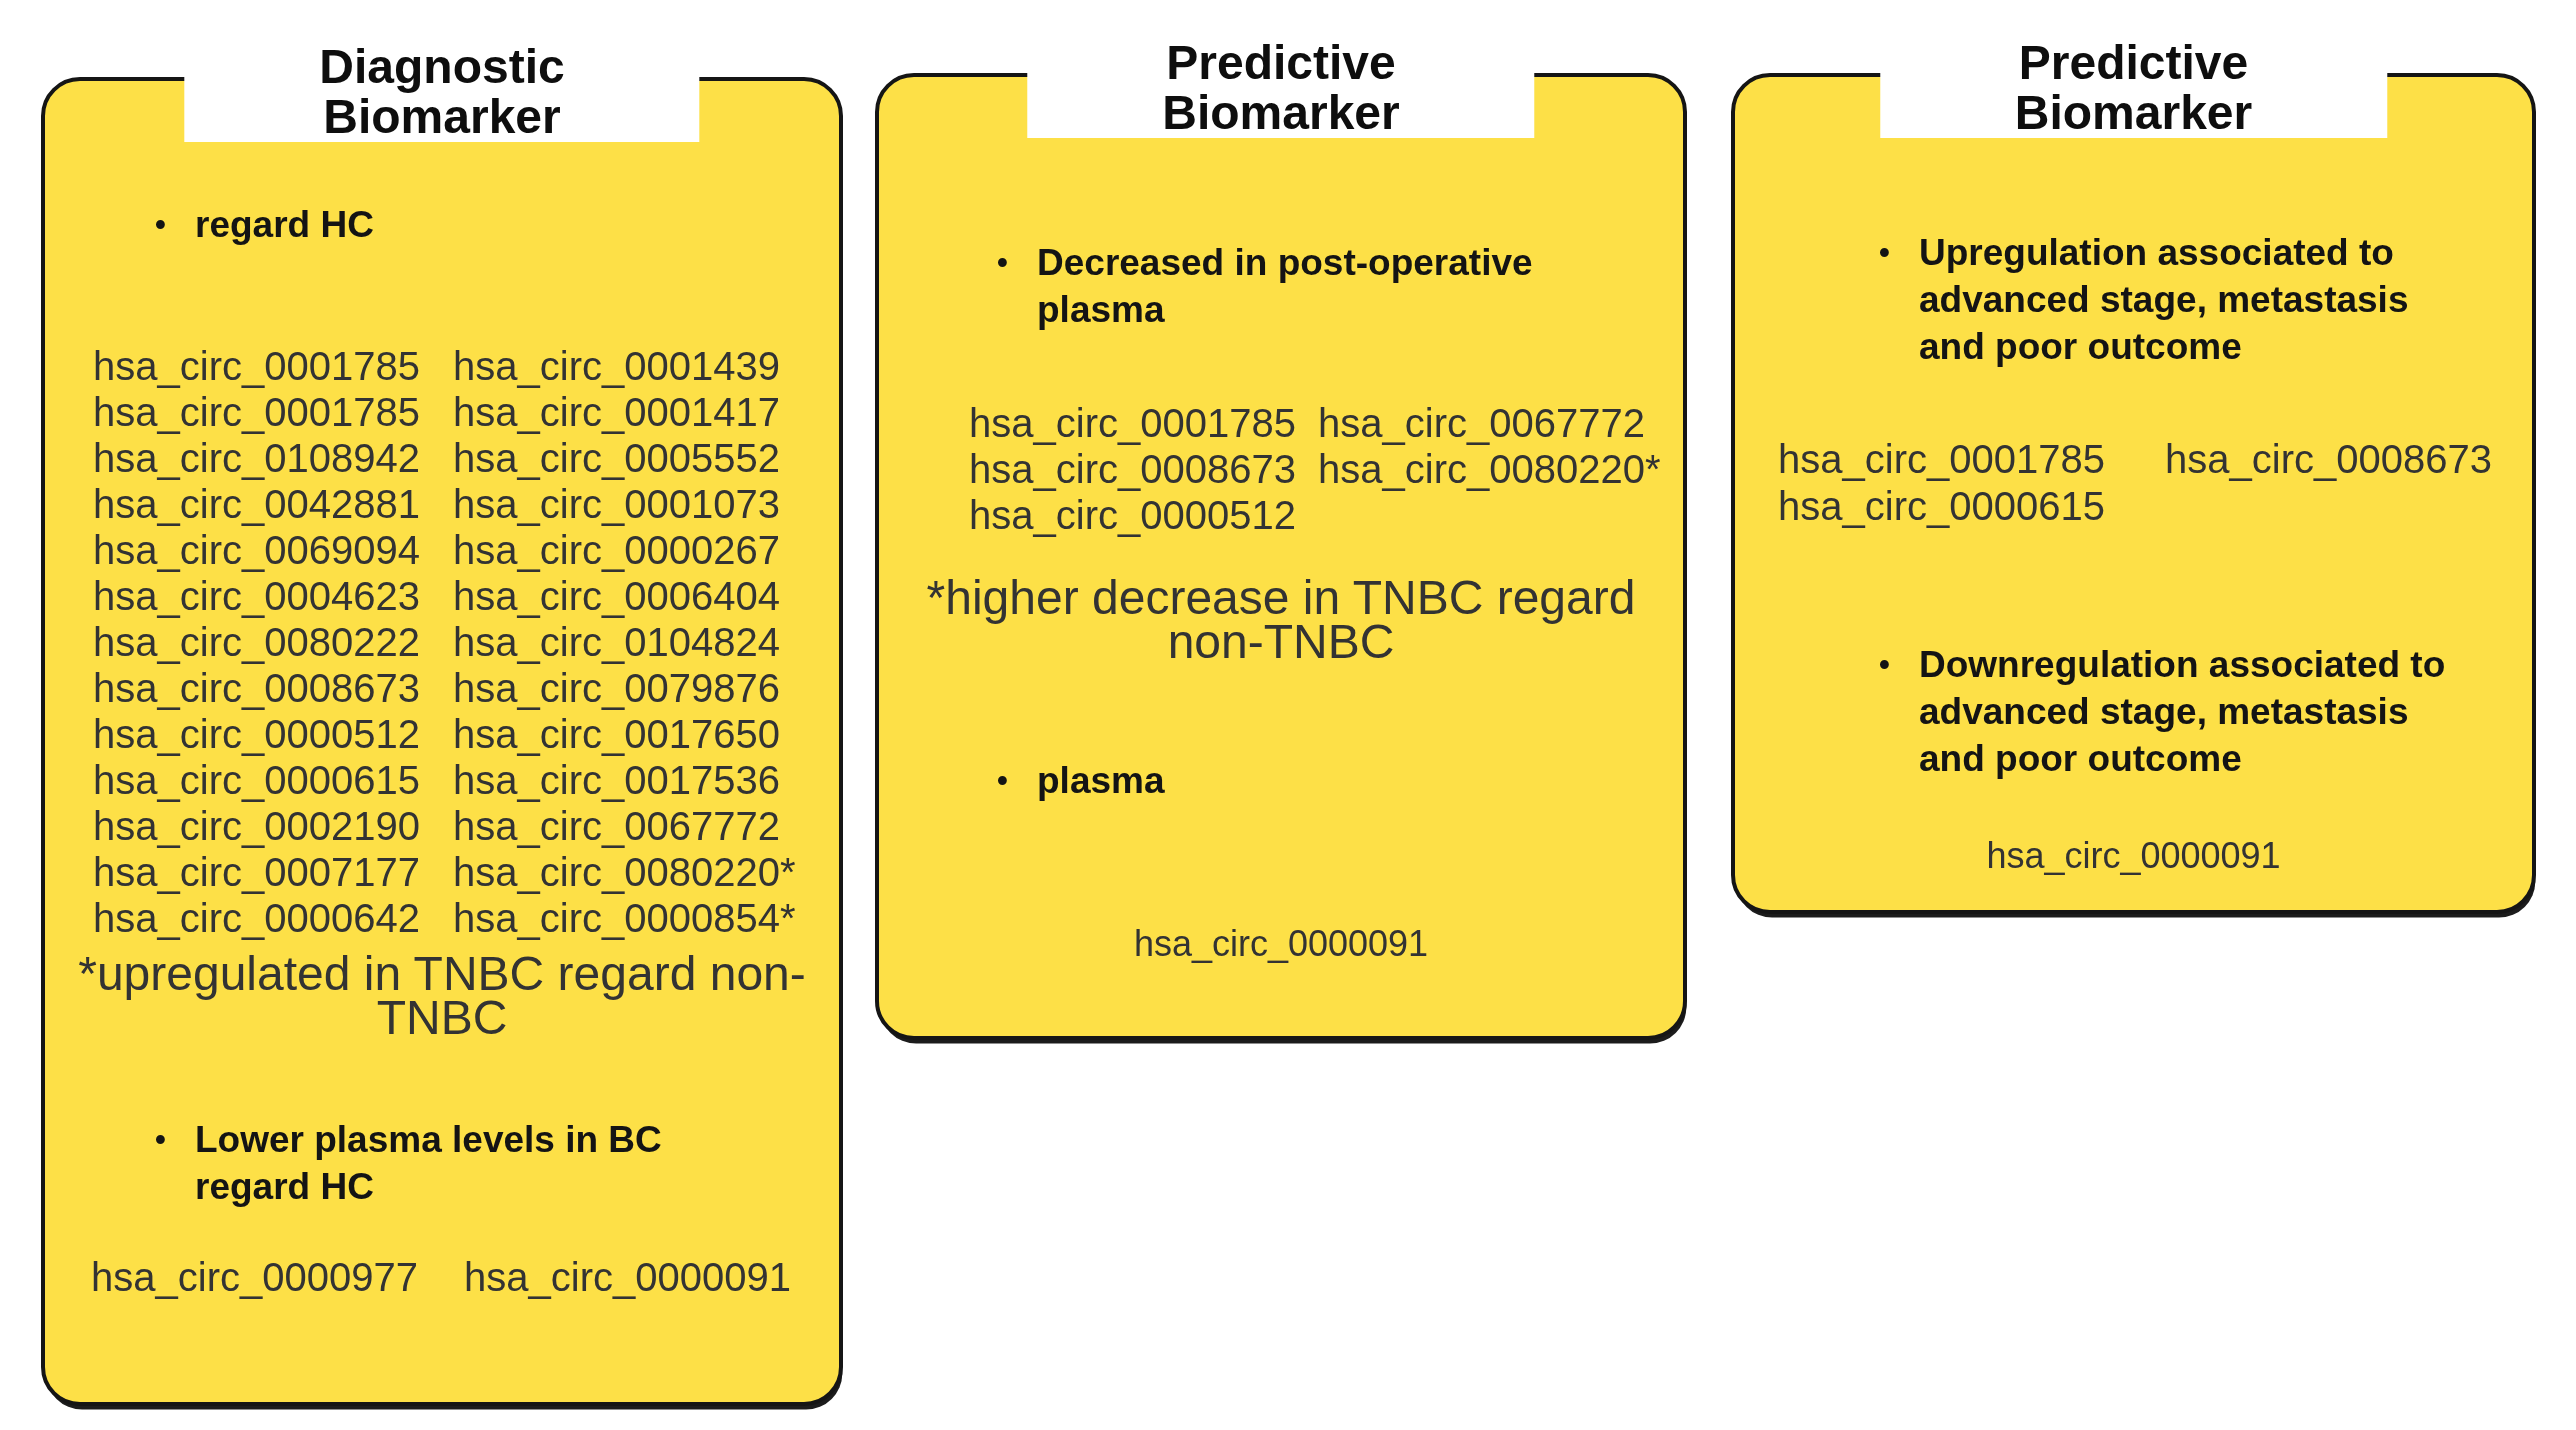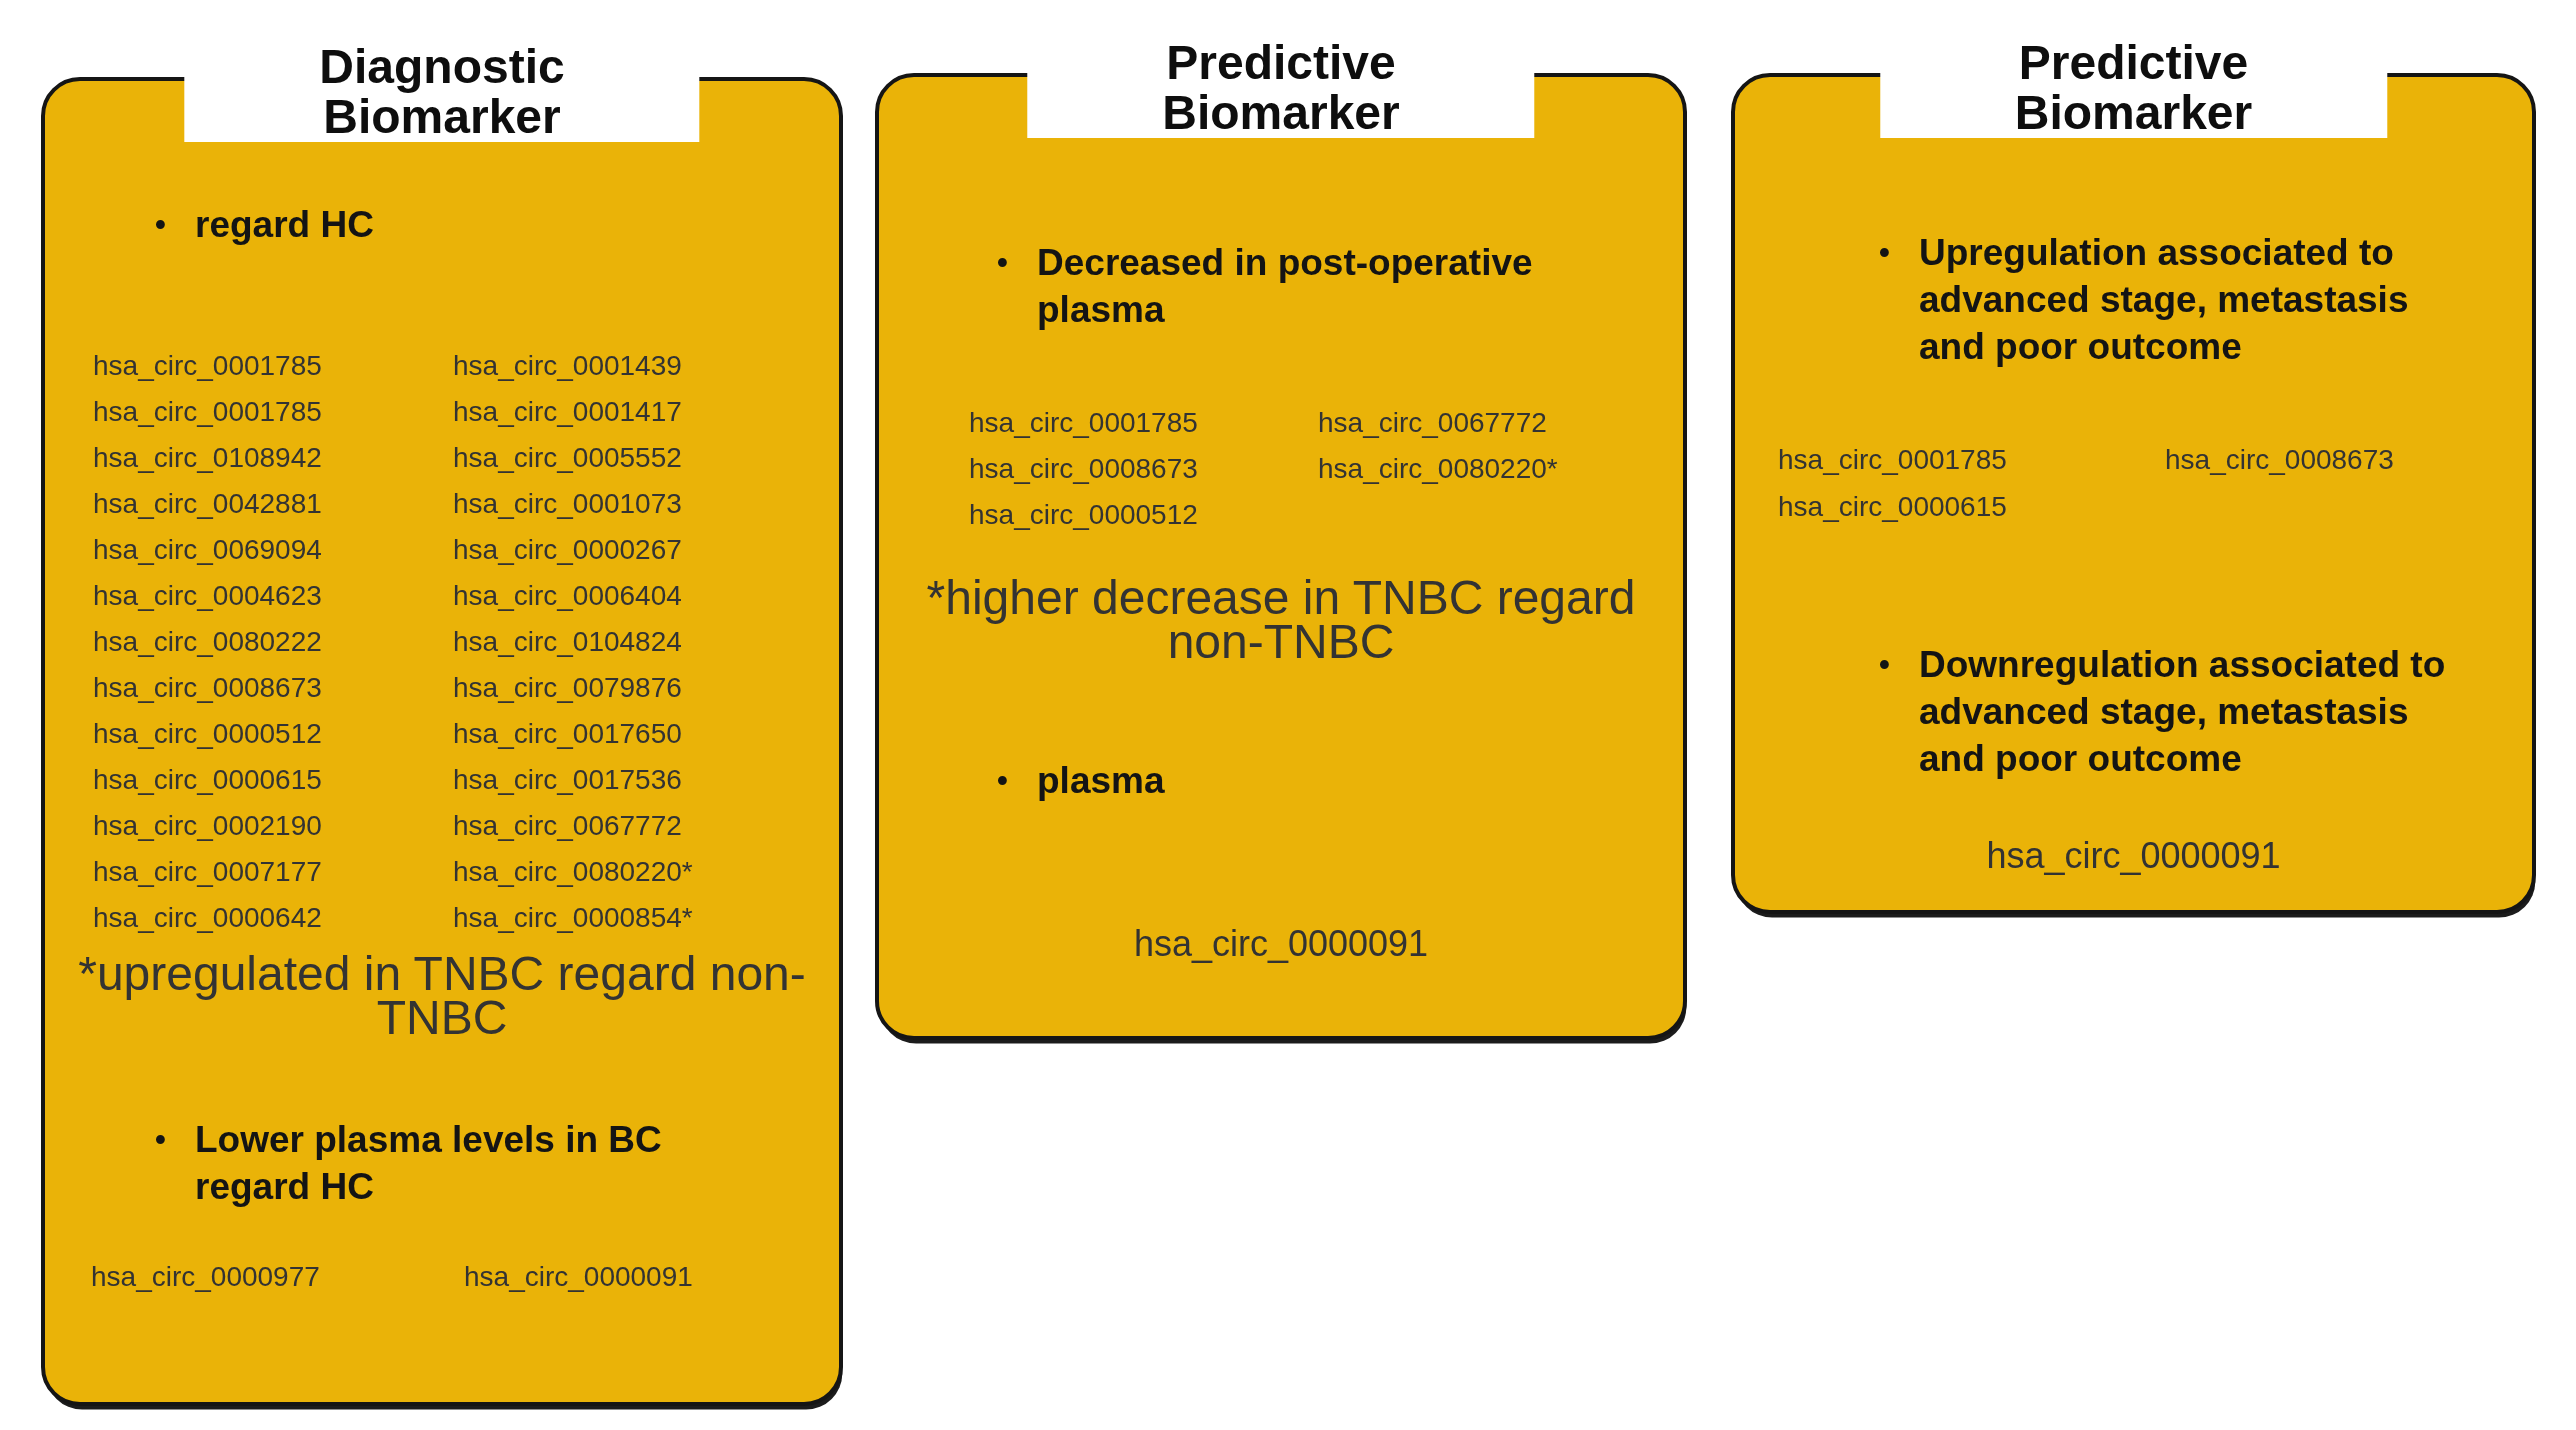--- a/index.html
+++ b/index.html
@@ -9,21 +9,21 @@
     font-family:"Liberation Sans",sans-serif;
     position:relative;
     overflow:hidden;
     color:#1a1a1a;
   }
   .card{
     position:absolute;
     box-sizing:border-box;
     border:4.3px solid #151515;
     border-radius:39px;
-    background:#eab308;
+    background:#fde047;
     box-shadow:2.1px 6.4px 0 -2.8px #1c1c1c;
   }
   .card-title{
     position:absolute;
     top:-39px;
     left:50%;
     transform:translateX(-50%);
     background:#ffffff;
     padding:0 135px;
     text-align:center;
@@ -46,21 +46,21 @@
   .bullet .dot{
     flex:none;
     width:40px;
     font-size:31px;
     line-height:47px;
   }
   .idlist{
     position:absolute;
     display:grid;
     grid-auto-flow:row;
-    font-size:28px;
+    font-size:40px;
     line-height:46px;
     color:#333333;
     white-space:nowrap;
   }
   .note{
     position:absolute;
     left:0;right:0;
     text-align:center;
     font-size:48px;
     line-height:44px;

